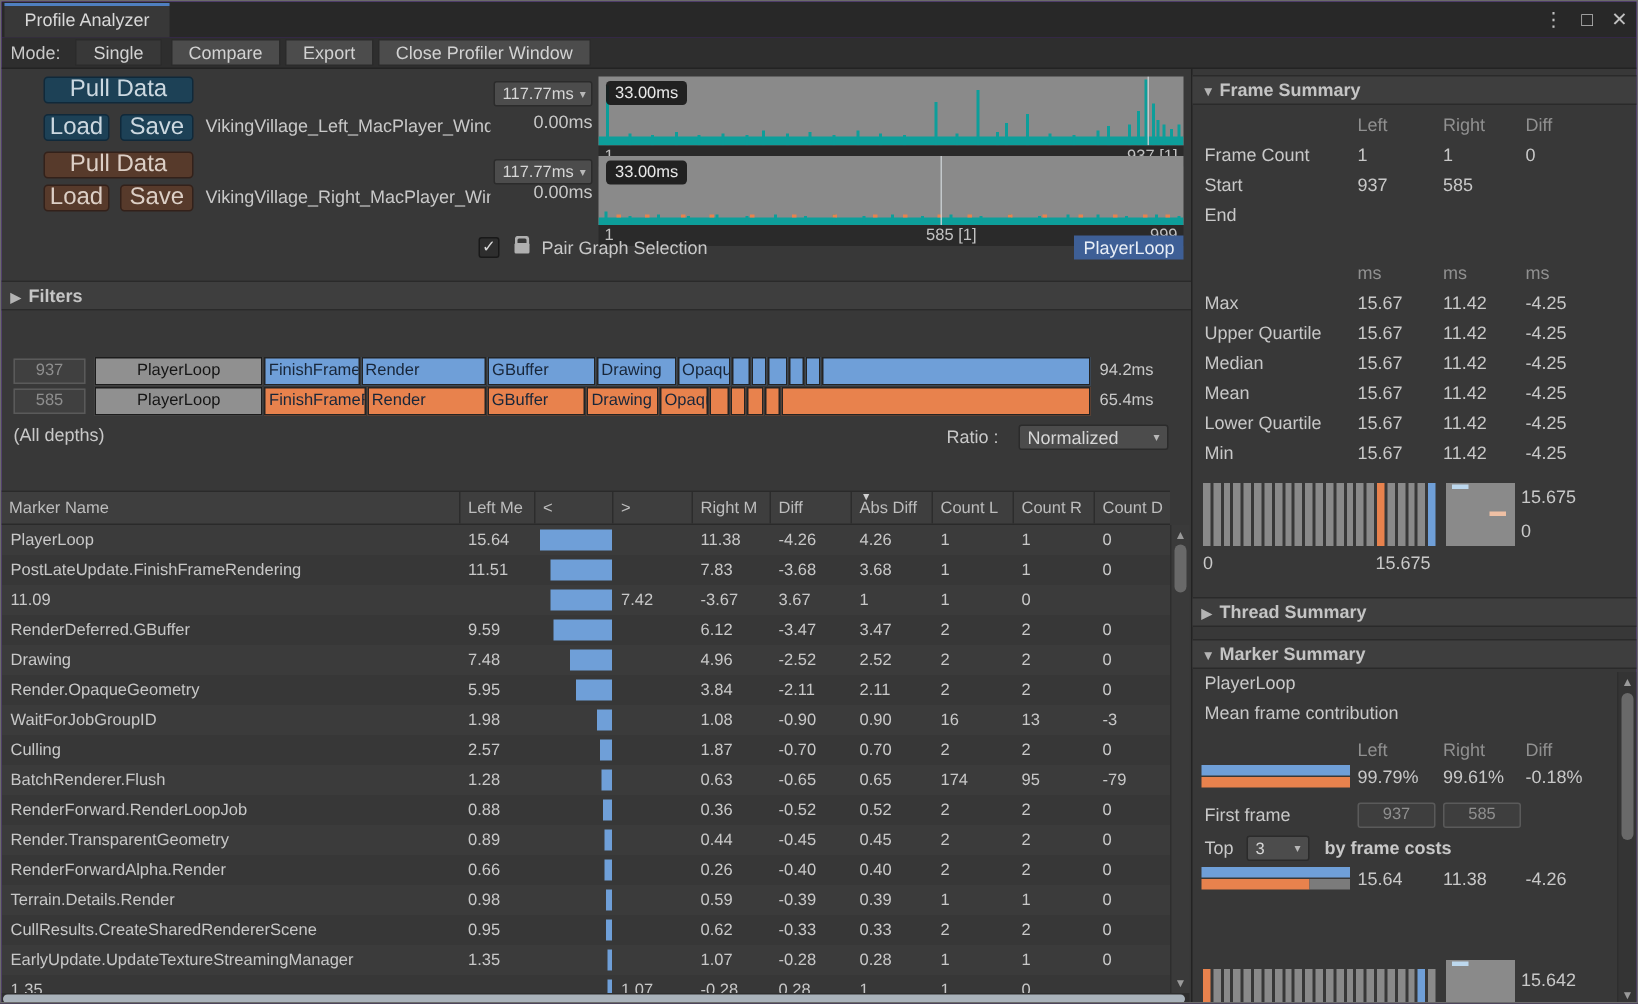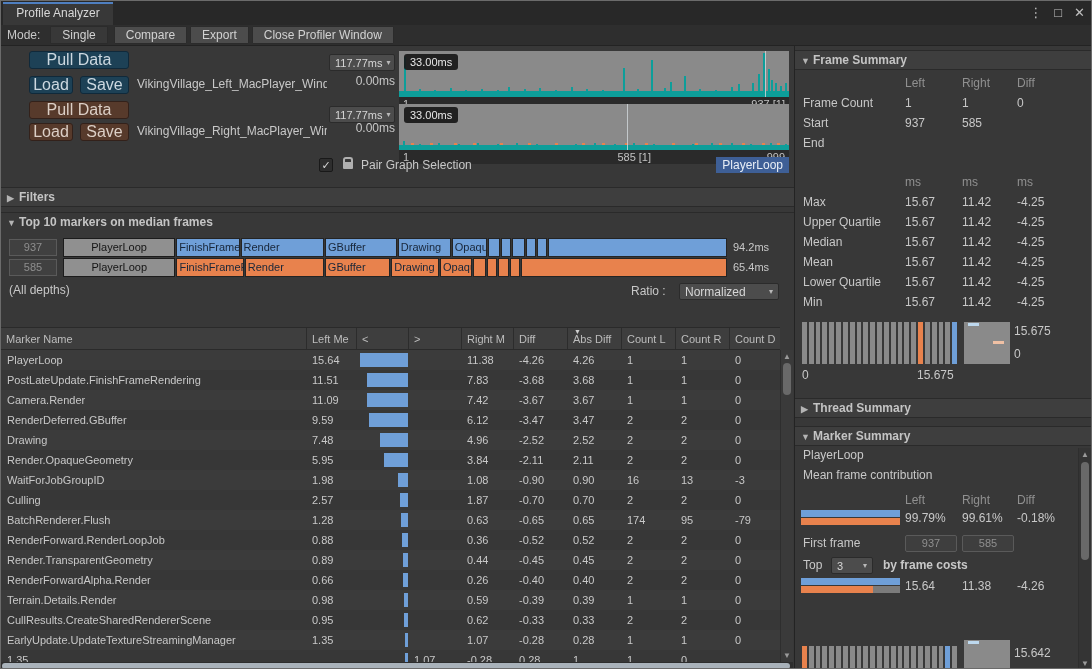--- a/index.html
+++ b/index.html
@@ -223,21 +223,20 @@
       <span class="abs" style="right:4px;">999</span>
     </div>
 
     <div class="checkbox" style="left:318px;top:112px;"><span>✓</span></div>
     <span class="lock" style="left:342px;top:116px;"></span>
     <span class="abs lbl" style="left:360px;top:112px;">Pair Graph Selection</span>
     <span class="chip" style="right:5px;top:111px;">PlayerLoop</span>
 
     <div class="shead" style="top:141px;"><span class="tri">▶</span><span>Filters</span></div>
 
-    <div class="shead" style="top:166px;border-bottom:none;background:#383838;"><span class="tri">▼</span><span>Top 10 markers on median frames</span></div>
     <div class="t10-frame" style="left:8px;top:193px;">937</div>
     <div class="t10-bar" style="left:62px;top:192px;width:665px;">
         <div class="seg gray" style="width: 17.2%;">PlayerLoop</div>
         <div class="seg" style="width: 9.7%; background: rgb(111, 159, 216);">FinishFrameR</div>
         <div class="seg" style="width: 12.8%; background: rgb(111, 159, 216);">Render</div>
         <div class="seg" style="width: 11%; background: rgb(111, 159, 216);">GBuffer</div>
         <div class="seg" style="width: 8.1%; background: rgb(111, 159, 216);">Drawing</div>
         <div class="seg" style="width: 5.4%; background: rgb(111, 159, 216);">Opaqu</div>
         <div class="seg" style="width: 1.8%; background: rgb(111, 159, 216);"></div>
         <div class="seg" style="width: 1.6%; background: rgb(111, 159, 216);"></div>
@@ -323,21 +322,20 @@
           <div class="c"></div>
           <div class="c">7.83</div>
           <div class="c">-3.68</div>
           <div class="c">3.68</div>
           <div class="c">1</div>
           <div class="c">1</div>
           <div class="c">0</div>
           <div class="cmp-bar" style="width: 41.4648px; left: 365.535px; background: rgb(111, 159, 216);"></div>
         </div>
         <div class="cmp-row">
-          <div class="c">Camera.Render</div>
           <div class="c">11.09</div>
           <div class="c"></div>
           <div class="c"></div>
           <div class="c">7.42</div>
           <div class="c">-3.67</div>
           <div class="c">3.67</div>
           <div class="c">1</div>
           <div class="c">1</div>
           <div class="c">0</div>
           <div class="cmp-bar" style="width: 41.3521px; left: 365.648px; background: rgb(111, 159, 216);"></div>

